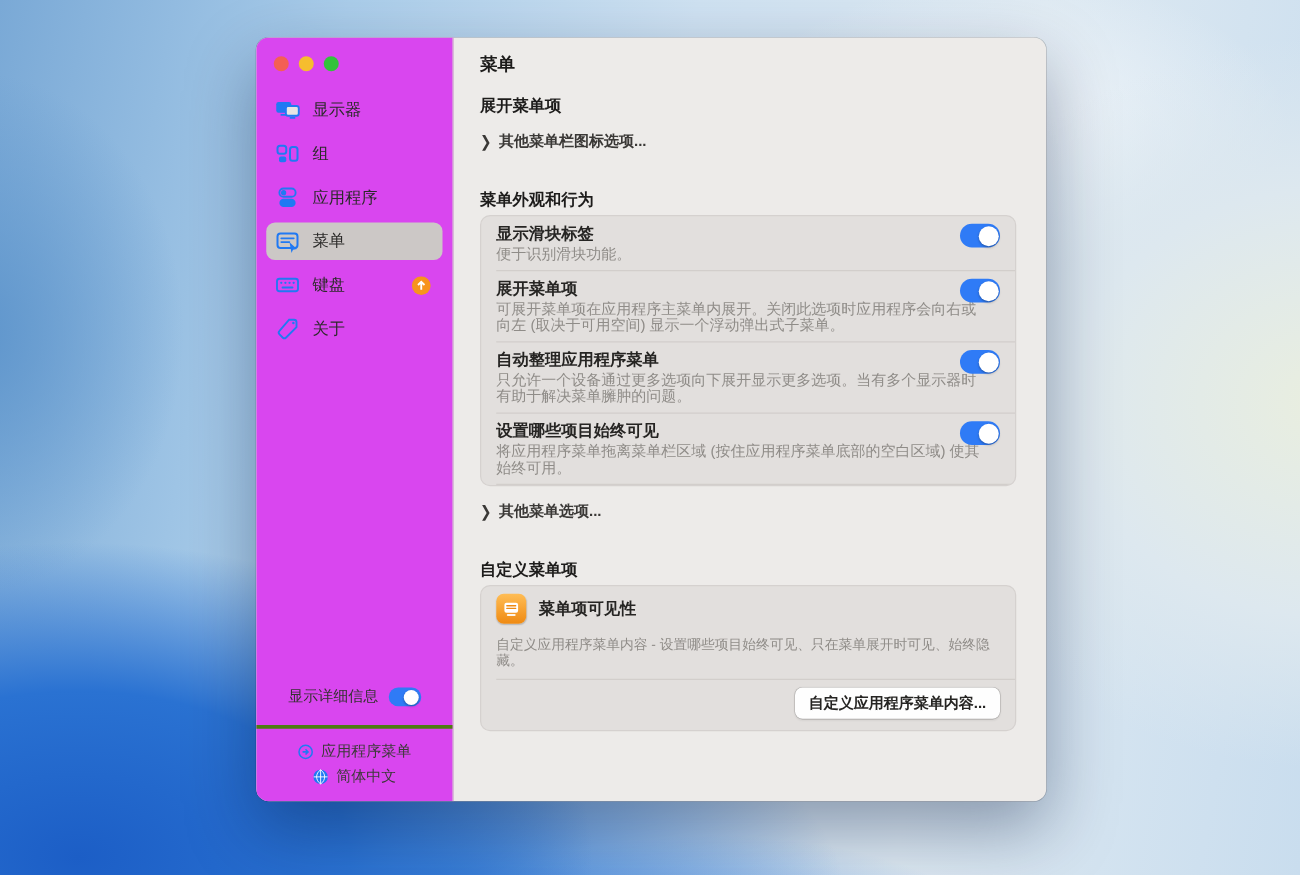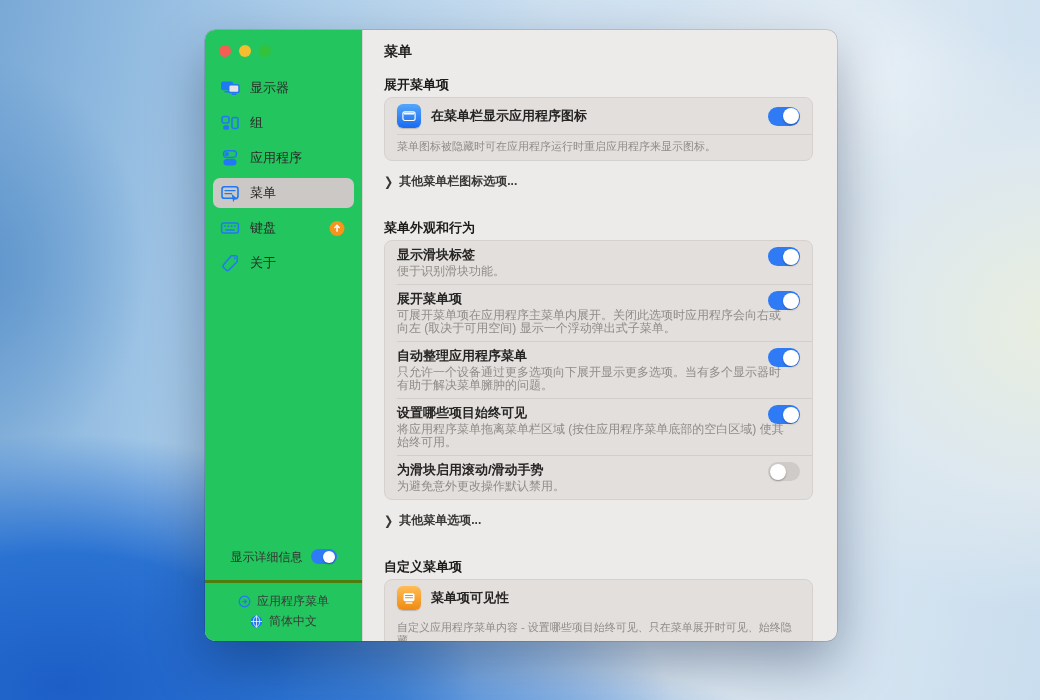--- a/index.html
+++ b/index.html
@@ -18,39 +18,39 @@
   }
   .window{
     position:absolute; left:205px; top:30px; width:632px; height:611px;
     border-radius:10px; overflow:hidden;
     background:#edebe9;
     box-shadow:0 22px 55px rgba(0,20,60,.38), 0 0 0 .5px rgba(0,0,0,.22);
     display:flex;
   }
   
   .sidebar{
-    width:158px; flex:0 0 158px; background:#22c55e;
+    width:158px; flex:0 0 158px; background:#d946ef;
     border-right:1px solid #d7d3d1; position:relative;
   }
   .traffic{ display:flex; gap:8px; padding:15px 0 0 14px; }
   .traffic span{ width:12px; height:12px; border-radius:50%; display:block; }
   .tl-close{ background:#f45f53; } .tl-min{ background:#f6bd2e; } .tl-zoom{ background:#32c23c; }
   .nav{ margin-top:16px; padding:0 8px; }
   .nav-item{
     display:flex; align-items:center; gap:10px;
     height:30px; padding:0 7px; margin-bottom:5px; border-radius:7px;
     font-size:13px; color:#2b2a29; cursor:default;
   }
   .nav-item.selected{ background:#ccc8c6; }
   .nav-item svg{ flex:0 0 20px; }
   .nav-badge{ margin-left:auto; width:15px; height:15px; }
   
   .side-footer{ position:absolute; left:0; right:0; bottom:0; }
   .detail-row{
-    display:flex; align-items:flex-start; justify-content:center; gap:8px;
+    display:flex; align-items:center; justify-content:center; gap:8px;
     font-size:12px; color:#343230; padding-bottom:14px;
   }
   .side-links{ border-top:3px solid #4d7c0f; padding:8px 0 10px; }
   .side-link{
     display:flex; align-items:center; justify-content:center; gap:6px;
     font-size:12px; color:#3c3a38; height:20px;
   }
   
   .toggle{ position:relative; width:32px; height:19px; border-radius:10px; background:#2f7bf6; flex:0 0 32px; }
   .toggle::after{
@@ -182,34 +182,20 @@
           <span>简体中文</span>
         </div>
       </div>
     </div>
   </aside>
 
   <main class="content">
     <h1 class="page-title">菜单</h1>
 
     <h2 class="section-h mt-a">展开菜单项</h2>
-    <div class="card">
-      <div class="icon-row">
-        <span class="appicon blue">
-          <svg width="18" height="18" viewBox="0 0 28 28">
-              <rect x="4.5" y="7.5" width="19" height="13.5" rx="3" fill="none" stroke="#fff" stroke-width="1.8"></rect>
-              <path d="M6.2 9h15.6v2.6H6.2z" fill="#fff"></path>
-            </svg>
-        </span>
-        <span class="row-title">在菜单栏显示应用程序图标</span>
-        <span class="toggle"></span>
-      </div>
-      <div class="divider"></div>
-      <div class="card-desc">菜单图标被隐藏时可在应用程序运行时重启应用程序来显示图标。</div>
-    </div>
     <div class="disclosure">
       <span class="chev">❯</span>
       <span>其他菜单栏图标选项...</span>
     </div>
 
     <h2 class="section-h mt-b">菜单外观和行为</h2>
     <div class="card">
       <div class="setting-row">
         <div class="row-title">显示滑块标签</div>
         <div class="row-desc">便于识别滑块功能。</div>
@@ -227,25 +213,20 @@
         <div class="row-desc">只允许一个设备通过更多选项向下展开显示更多选项。当有多个显示器时有助于解决菜单臃肿的问题。</div>
         <span class="toggle"></span>
       </div>
       <div class="divider"></div>
       <div class="setting-row">
         <div class="row-title">设置哪些项目始终可见</div>
         <div class="row-desc">将应用程序菜单拖离菜单栏区域 (按住应用程序菜单底部的空白区域) 使其始终可用。</div>
         <span class="toggle"></span>
       </div>
       <div class="divider"></div>
-      <div class="setting-row">
-        <div class="row-title">为滑块启用滚动/滑动手势</div>
-        <div class="row-desc">为避免意外更改操作默认禁用。</div>
-        <span class="toggle off"></span>
-      </div>
     </div>
     <div class="disclosure">
       <span class="chev">❯</span>
       <span>其他菜单选项...</span>
     </div>
 
     <h2 class="section-h mt-b">自定义菜单项</h2>
     <div class="card">
       <div class="icon-row">
         <span class="appicon orange">

